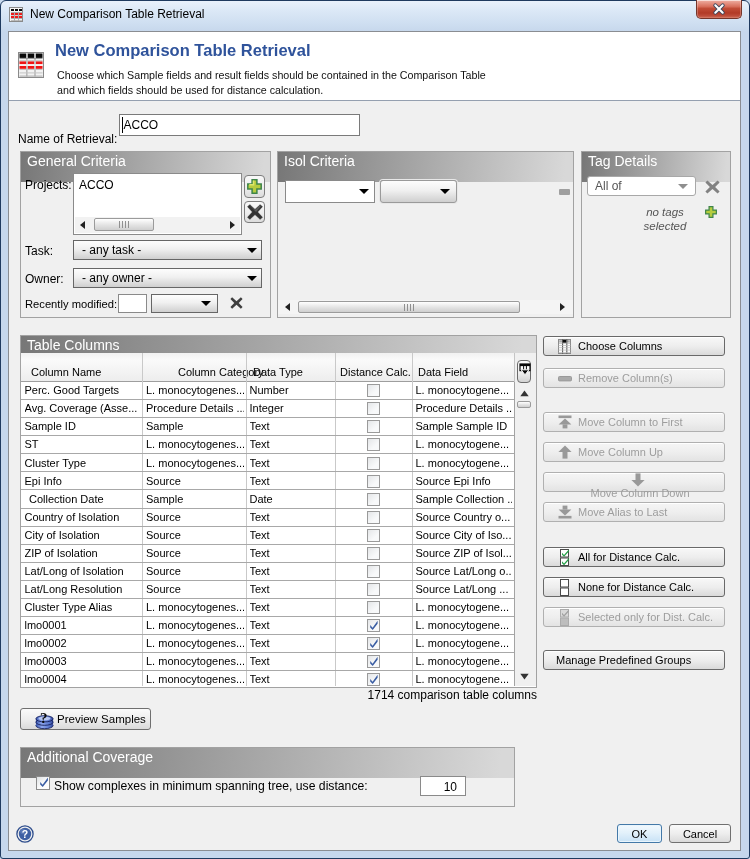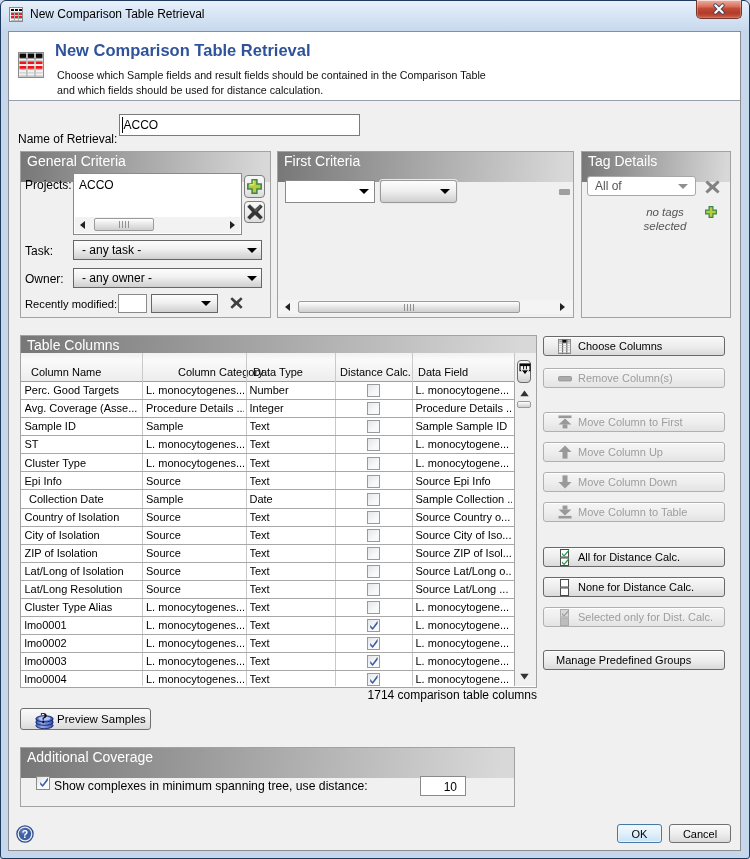--- a/index.html
+++ b/index.html
@@ -141,21 +141,21 @@
 <div class="lbl" style="left:25px;top:298px;font-size:11.2px;">Recently modified:</div>
 <div class="abs" style="left:118px;top:294px;width:29px;height:19px;border:1px solid #8a8a8a;background:#fff;z-index:7;"></div>
 <div class="dd" style="left:151px;top:294px;width:67px;height:19px;">
     <div class="ar" style="right:6px;"></div>
   </div>
 <svg width="13" height="12" viewBox="0 0 15 14" style="position:absolute;left:230px;top:297px;z-index:7;">
   <path d="M2.4 0.4 L7.5 4.9 L12.6 0.4 L14.6 2.4 L10.1 7 L14.6 11.6 L12.6 13.6 L7.5 9.1 L2.4 13.6 L0.4 11.6 L4.9 7 L0.4 2.4 Z" fill="#3f3f3f"></path>
 </svg>
 
 <div class="grp" style="left:277px;top:151px;width:297px;height:167px;">
-    <div class="grphdr">First Criteria</div>
+    <div class="grphdr">Isol Criteria</div>
   </div>
 <div class="dd" style="left:285px;top:180px;width:90px;height:23px;background:#fff;border-color:#8a8a8a;">
     <div class="ar" style="right:5px;"></div>
   </div>
 <div class="dd" style="left:380px;top:180px;width:77px;height:23px;border-radius:3px;border-color:#9a9a9a;box-shadow:0 0 0 1px #e8e8e8;">
     <div class="ar" style="right:6px;"></div>
   </div>
 <div class="abs" style="left:559px;top:189px;width:11px;height:6px;background:#9f9f9f;border-radius:1px;z-index:7;"></div>
 <div class="abs" style="left:278px;top:300px;width:295px;height:14px;background:#f4f4f4;z-index:7;">
   <div class="arl" style="left:7px;top:2.5px;"></div>
@@ -369,38 +369,38 @@
   </div>
 <div class="rbtn dis" style="top:442px;">
     <span class="ric">
       <svg width="16" height="14" viewBox="0 0 16 14">
         <path d="M8 0.4 L14.6 7 L1.4 7 Z" fill="#999999"></path>
         <rect x="5.5" y="6.8" width="5" height="6.8" fill="#999999"></rect>
       </svg>
     </span>
     <span>Move Column Up</span>
   </div>
-<div class="rbtn dis" style="top:472px;">
+<div class="rbtn dis" style="top:472px;flex-direction:column;">
     <span class="ric">
       <svg width="16" height="14" viewBox="0 0 16 14">
         <path d="M8 13.6 L14.6 7 L1.4 7 Z" fill="#999999"></path>
         <rect x="5.5" y="0.4" width="5" height="6.8" fill="#999999"></rect>
       </svg>
     </span>
     <span>Move Column Down</span>
   </div>
 <div class="rbtn dis" style="top:502px;">
     <span class="ric">
       <svg width="16" height="14" viewBox="0 0 16 14">
         <rect x="1.5" y="10.9" width="13" height="2.6" fill="#999999"></rect>
         <path d="M8 10.6 L14.4 4.4 L1.6 4.4 Z" fill="#999999"></path>
         <rect x="5.6" y="0.6" width="4.8" height="4" fill="#999999"></rect>
       </svg>
     </span>
-    <span>Move Column to Table</span>
+    <span>Move Alias to Last</span>
   </div>
 <div class="rbtn" style="top:547px;">
     <span class="ric">
       <svg width="10" height="17" viewBox="0 0 10 17">
         <rect x="0.5" y="0.5" width="8" height="7.5" fill="#fff" stroke="#4a4a4a"></rect>
         <rect x="0.5" y="9" width="8" height="7.5" fill="#fff" stroke="#4a4a4a"></rect>
         <path d="M2 3.7 L4 5.9 L8.8 0.5 L8.8 2.6 L4.1 7.7 L2 5.7 Z" fill="#23a047"></path>
         <path d="M2 12.2 L4 14.4 L8.8 9 L8.8 11.1 L4.1 16.2 L2 14.2 Z" fill="#23a047"></path>
       </svg>
     </span>

